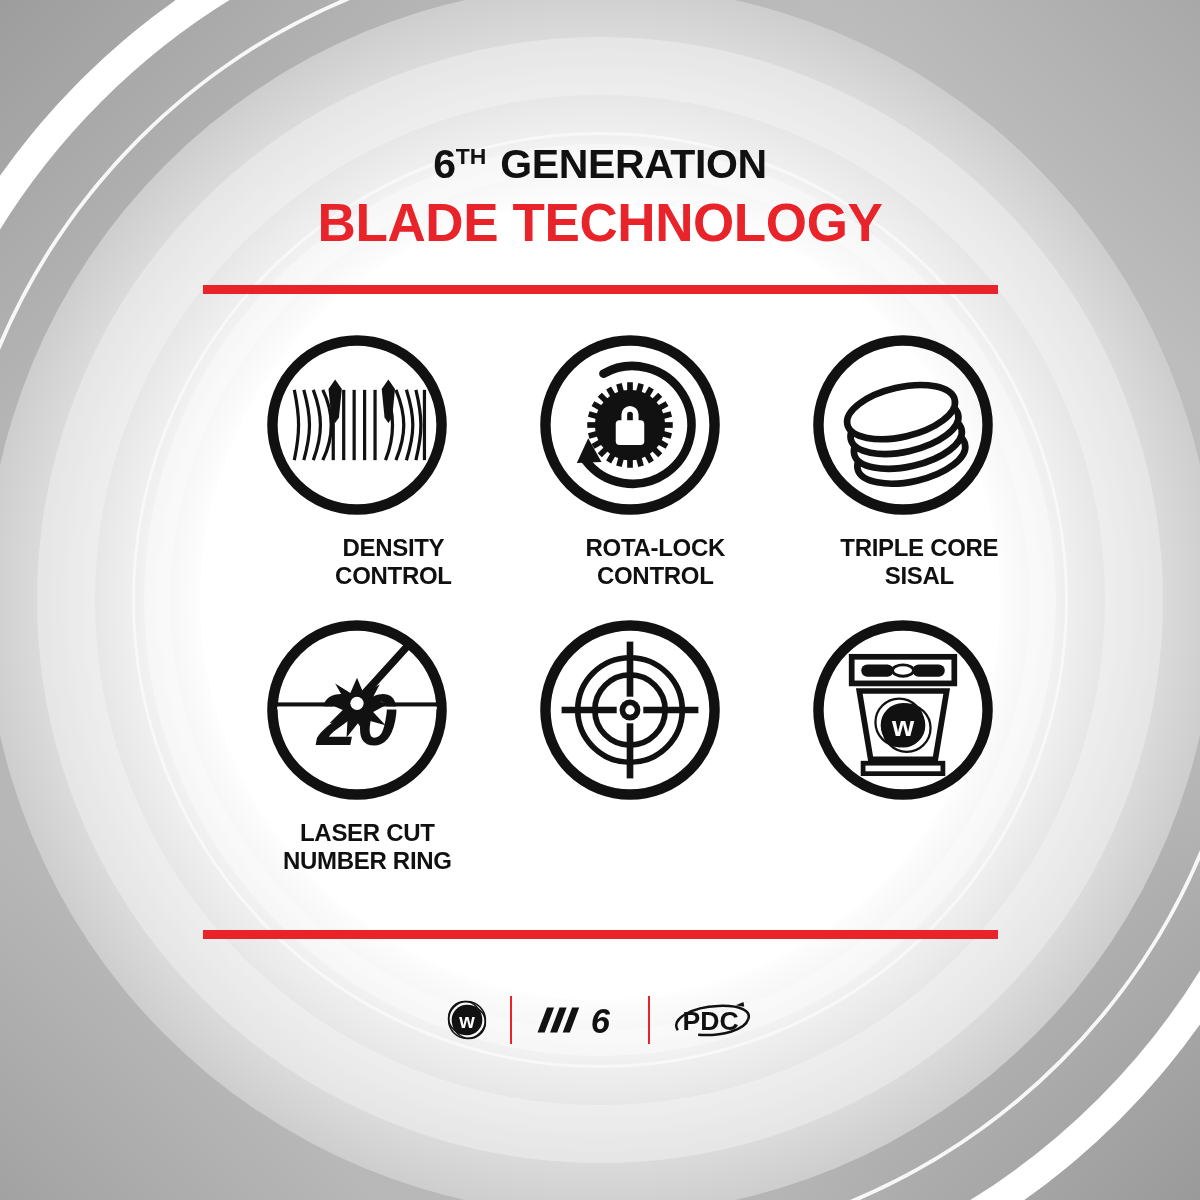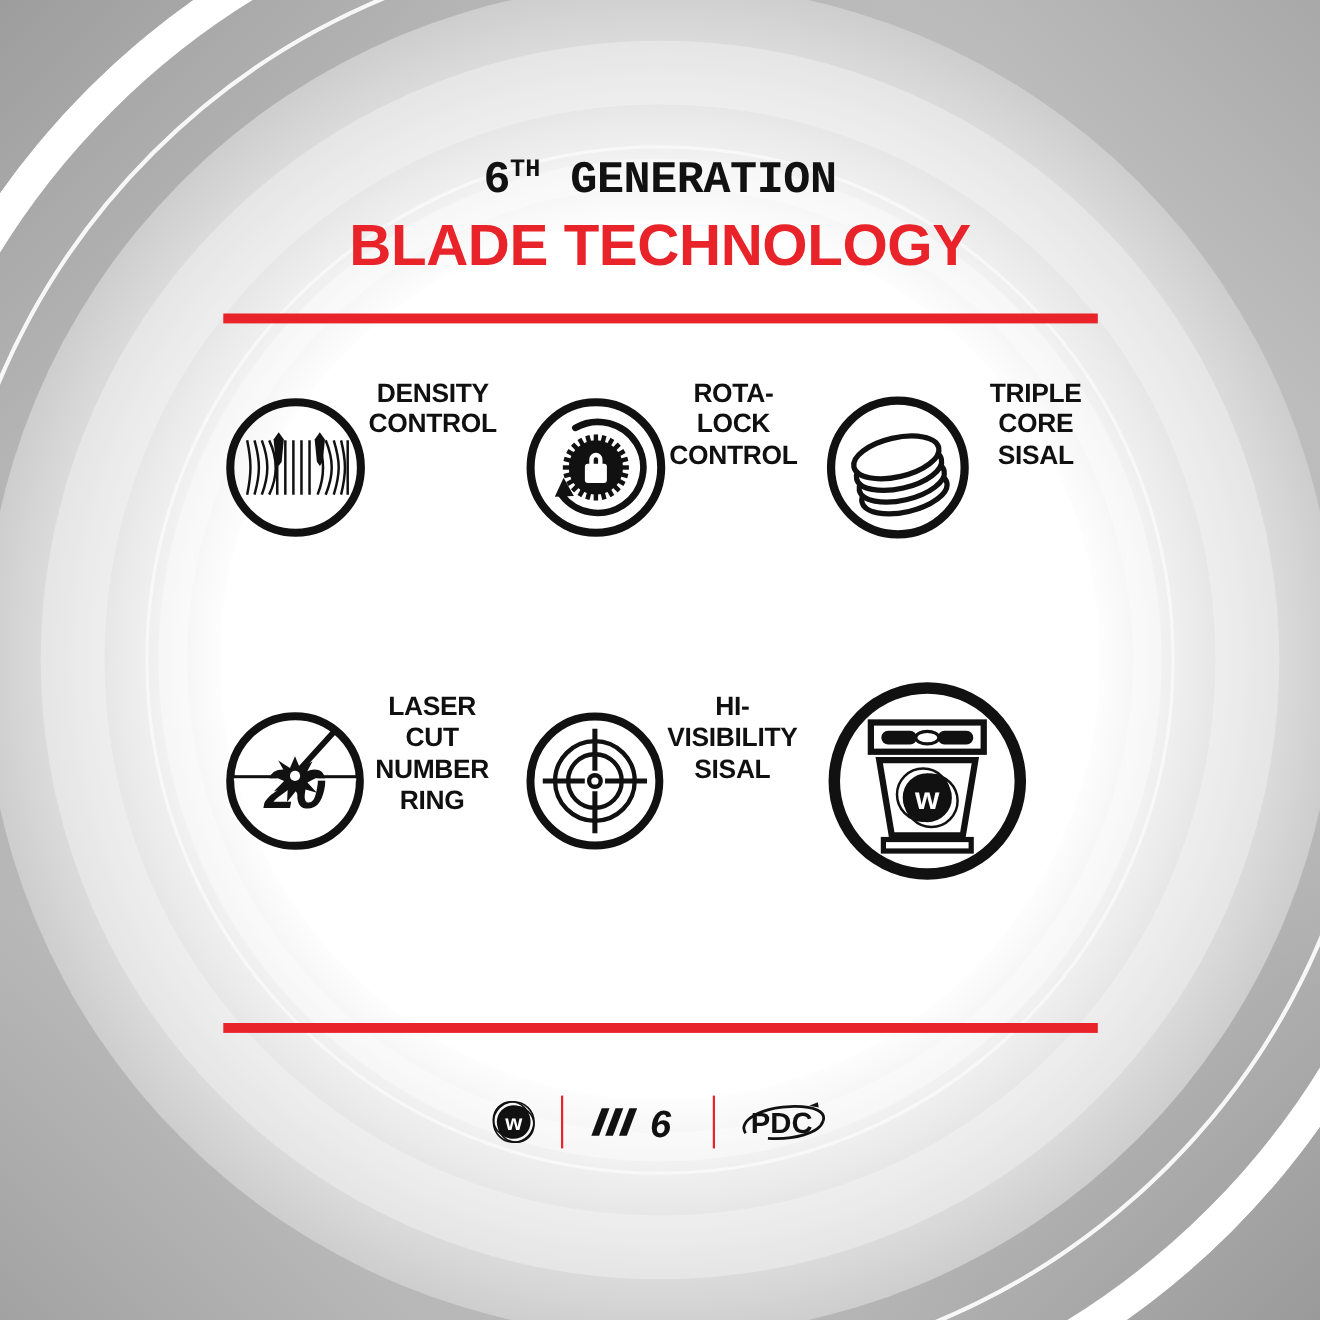--- a/index.html
+++ b/index.html
@@ -135,21 +135,20 @@
   }
 
   .title-main {
     font-size: 41px;
     font-weight: 700;
     letter-spacing: -0.4px;
     color: #111111;
     line-height: 1.08;
     margin: 0;
     white-space: nowrap;
-    font-family: Liberation Mono, monospace;
   }
 
   .title-main sup {
     font-size: 0.56em;
     vertical-align: 0.62em;
     letter-spacing: 0;
     margin-right: 3px;
   }
 
   .title-sub {
@@ -178,22 +177,22 @@
     left: 190px;
     width: 820px;
     display: grid;
     grid-template-columns: repeat(3, 1fr);
     grid-template-rows: repeat(2, 285px);
     justify-items: center;
   }
 
   .feature {
     display: flex;
-    flex-direction: row;
-    align-items: flex-start;
+    flex-direction: column;
+    align-items: flex-end;
     width: 250px;
   }
 
   .feature-icon {
     width: 190px;
     height: 190px;
   }
 
   .feature-label {
     margin-top: 14px;
@@ -374,22 +373,20 @@
           <circle cx="100" cy="100" r="37" fill="none" stroke="#111" stroke-width="6"></circle>
           <circle cx="100" cy="100" r="11" fill="#111"></circle>
           <circle cx="100" cy="100" r="5" fill="#fff"></circle>
           <g stroke="#111" stroke-width="7" stroke-linecap="butt">
             <line x1="100" y1="28" x2="100" y2="86"></line>
             <line x1="100" y1="114" x2="100" y2="172"></line>
             <line x1="28" y1="100" x2="86" y2="100"></line>
             <line x1="114" y1="100" x2="172" y2="100"></line>
           </g>
         </svg>
-        <div class="feature-label">HI-VISIBILITY
-SISAL</div>
       </div>
 
       <div class="feature">
         <svg class="feature-icon" viewBox="0 0 200 200">
           <circle cx="100" cy="100" r="89" fill="none" stroke="#111" stroke-width="11"></circle>
 
           <rect x="46" y="44" width="108" height="28" fill="#fff" stroke="#111" stroke-width="6"></rect>
           <rect x="56" y="52" width="34" height="13" rx="6.5" fill="#111"></rect>
           <rect x="110" y="52" width="34" height="13" rx="6.5" fill="#111"></rect>
           <ellipse cx="100" cy="58.5" rx="11" ry="6" fill="#fff" stroke="#111" stroke-width="3"></ellipse>

